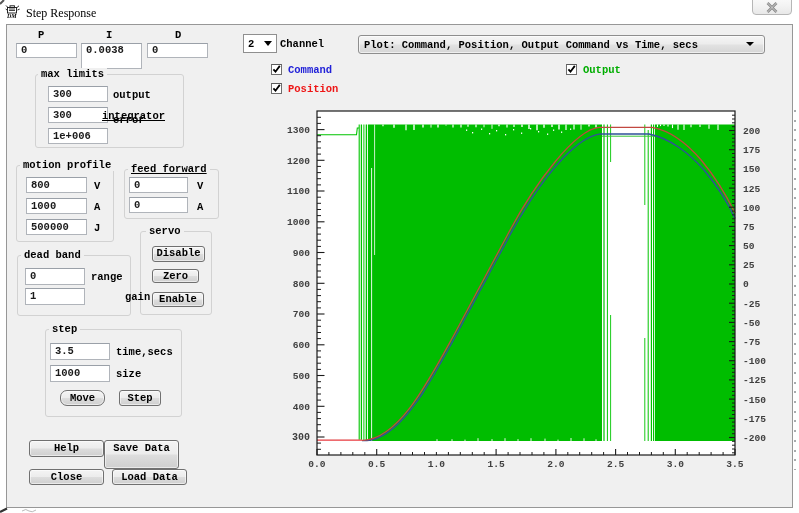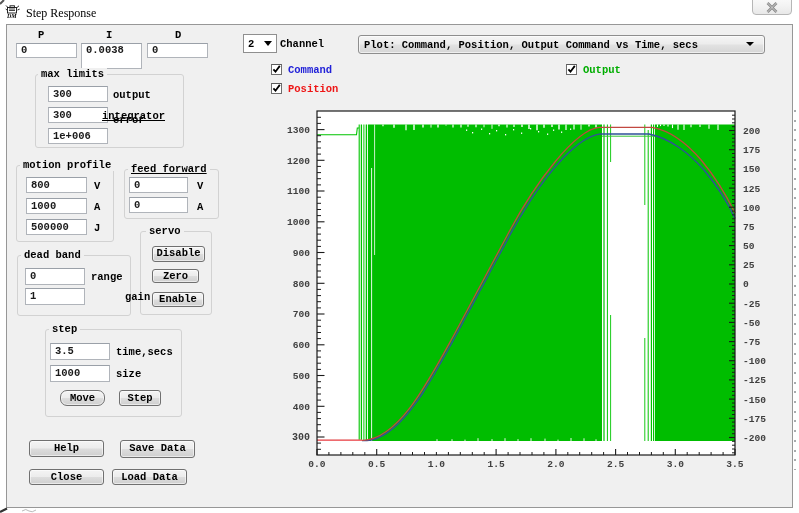--- a/index.html
+++ b/index.html
@@ -146,21 +146,21 @@
   </div>
 <div class="lbl" style="left:116px;top:346px;">time,secs</div>
 <div class="entry" style="left:50px;top:365px;width:60px;height:17px;">
     <span style="line-height:15px;">1000</span>
   </div>
 <div class="lbl" style="left:116px;top:368px;">size</div>
 <div class="btn" style="left:60px;top:390px;width:45px;height:16px;line-height:14px;border-radius:7px;">Move</div>
 <div class="btn" style="left:119px;top:390px;width:42px;height:16px;line-height:14px;">Step</div>
 
 <div class="btn" style="left:29px;top:440px;width:75px;height:17px;line-height:15px;">Help</div>
-<div class="btn" style="left:120px;top:440px;width:75px;height:18px;line-height:15px;">Save Data</div>
+<div class="btn" style="left:104px;top:440px;width:75px;height:29px;line-height:15px;">Save Data</div>
 <div class="btn" style="left:29px;top:469px;width:75px;height:16px;line-height:14px;">Close</div>
 <div class="btn" style="left:112px;top:469px;width:75px;height:16px;line-height:14px;">Load Data</div>
 
 <div class="abs" style="left:794px;top:110px;width:2px;height:360px;background:repeating-linear-gradient(#a7aaad 0,#a7aaad 2px,transparent 2px,transparent 9.7px);"></div>
 
 <svg class="abs" style="left:0;top:505px" width="40" height="8" viewBox="0 0 40 8">
   <path d="M0,7 L7,3.5" stroke="#333" stroke-width="2.2" fill="none"></path>
   <path d="M22,6 q4,-3 7,0 q3,2 7,-1" stroke="#bbb" stroke-width="1" fill="none"></path>
 </svg>
 

